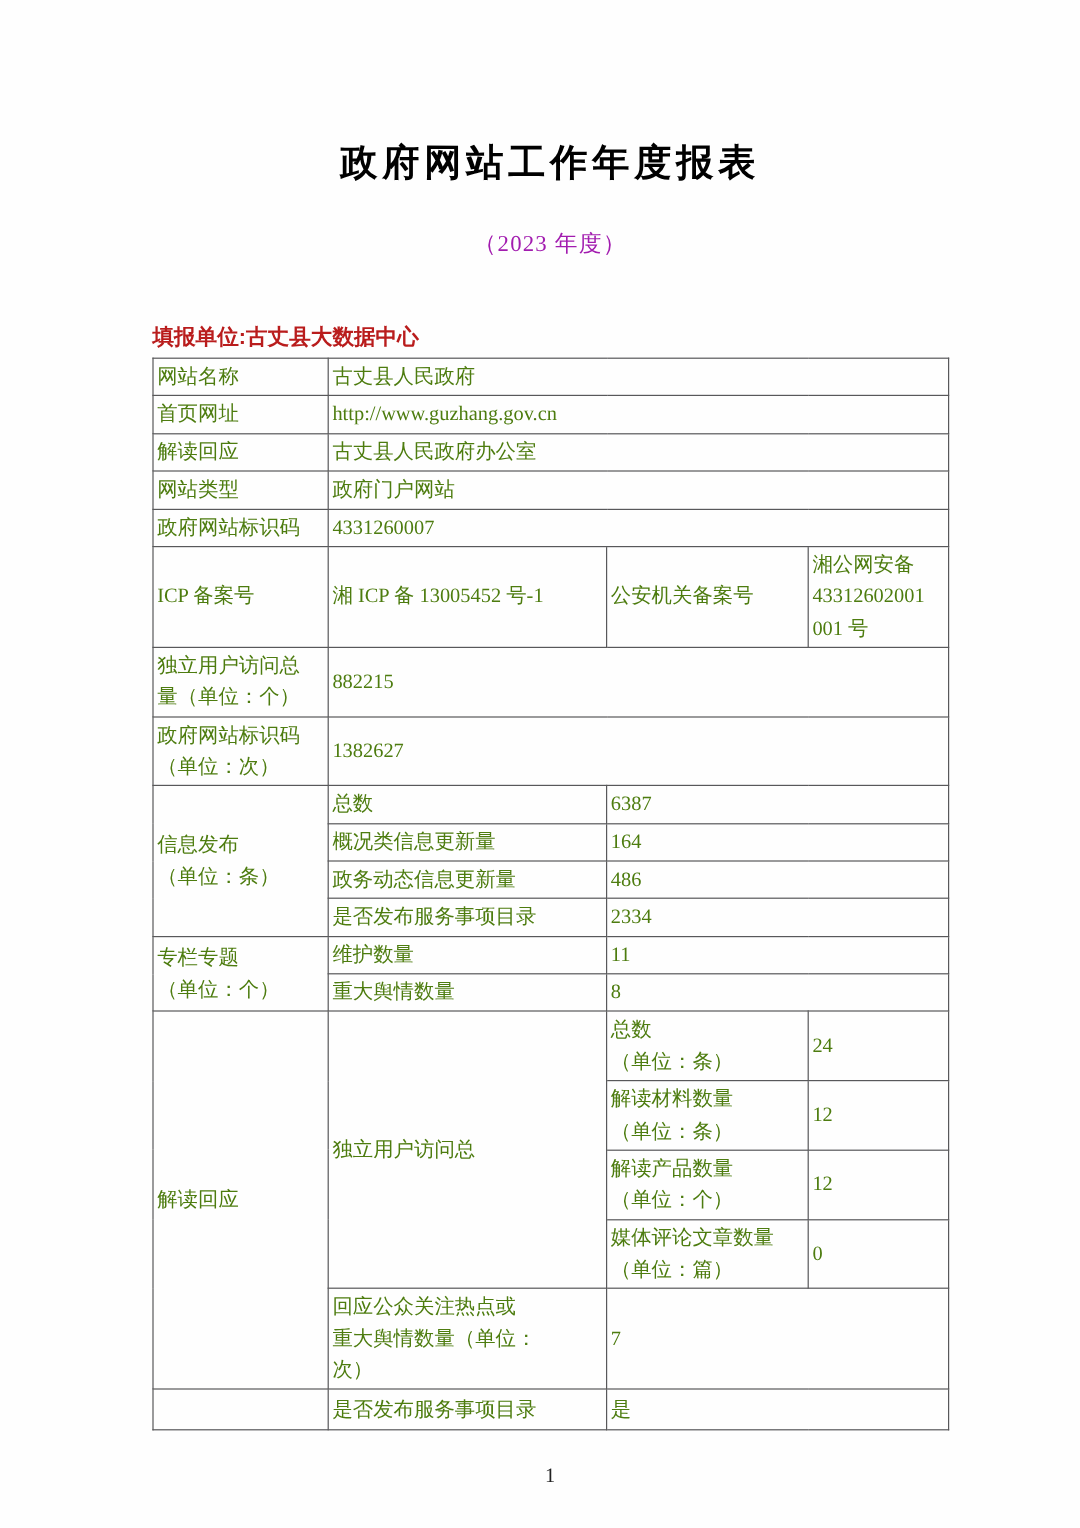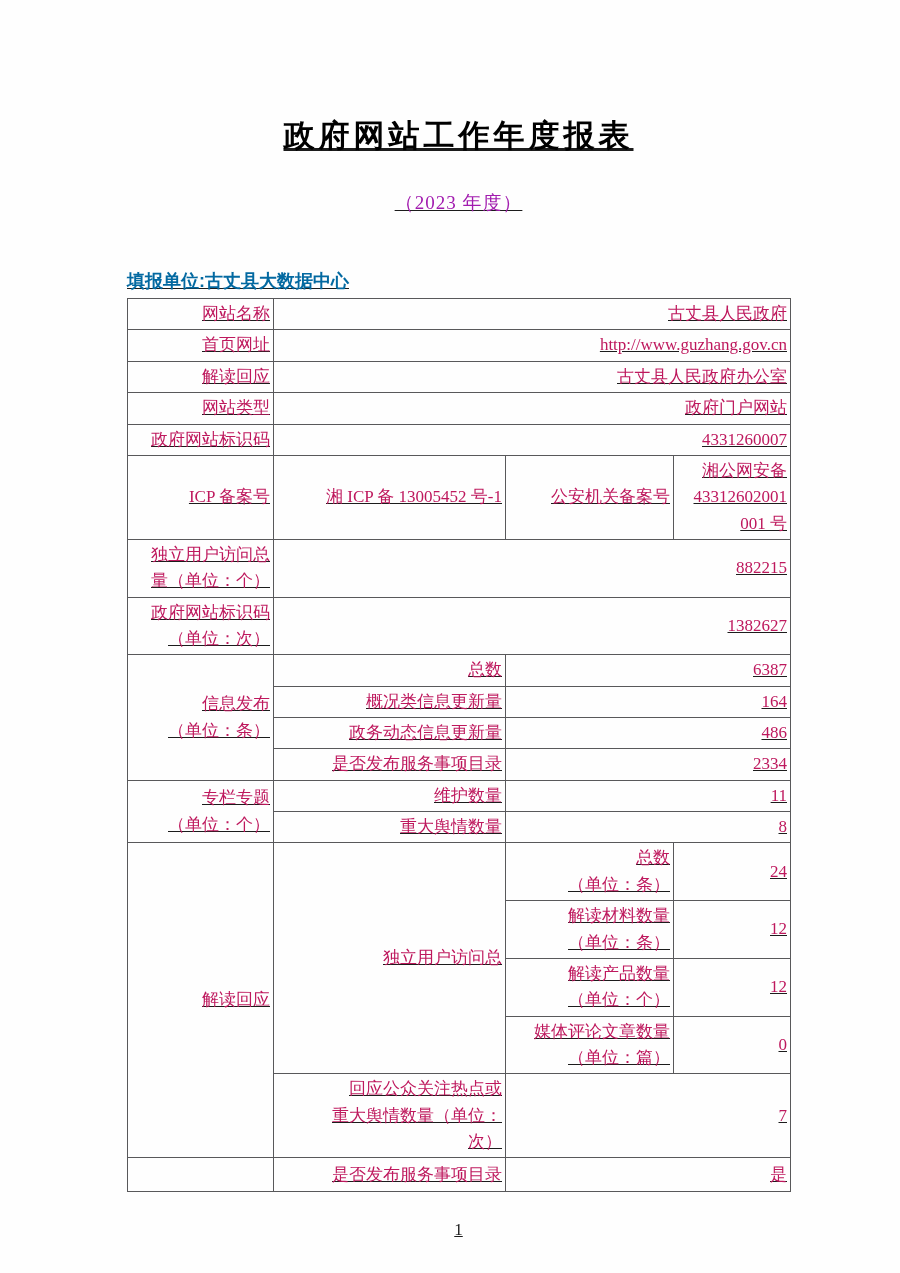--- a/index.html
+++ b/index.html
@@ -11,21 +11,20 @@
     background: #fefefe;
     font-family: "Liberation Serif", "DejaVu Serif", serif;
     color: #1c1c1c;
     overflow: hidden;
   }
   .content {
     position: absolute;
     left: 127px;
     top: 0;
     width: 663px;
-    text-decoration: underline;
   }
   .title {
     padding-top: 118px;
     text-align: center;
     font-family: "Liberation Sans", "DejaVu Sans", sans-serif;
     font-weight: bold;
     font-size: 31px;
     letter-spacing: 4px;
     color: #000;
     line-height: 1.15;
@@ -35,36 +34,36 @@
     text-align: center;
     font-size: 19px;
     letter-spacing: 1px;
     color: #a21caf;
   }
   .unit {
     margin-top: 53px;
     font-family: "Liberation Sans", "DejaVu Sans", sans-serif;
     font-weight: bold;
     font-size: 18px;
-    color: #0369a1;
+    color: #b91c1c;
     text-align: left;
   }
   table.report {
     margin-top: 5px;
     border-collapse: collapse;
     width: 663px;
     table-layout: fixed;
   }
   table.report td {
     border: 1px solid #58585a;
-    text-align: right;
+    text-align: left;
     vertical-align: middle;
     font-size: 17px;
     padding: 2px 3px;
-    color: #be185d;
+    color: #4d7c0f;
     line-height: 1.55;
   }
   td .line { display: block; }
   .narrow-wrap { max-width: 178px; margin: 0 auto; }
   .r31 { height: 31px; }
   .r32 { height: 32px; }
   .r84 { height: 84px; }
   .r55 { height: 55px; }
   .r56 { height: 56px; }
   .r53 { height: 53px; }

